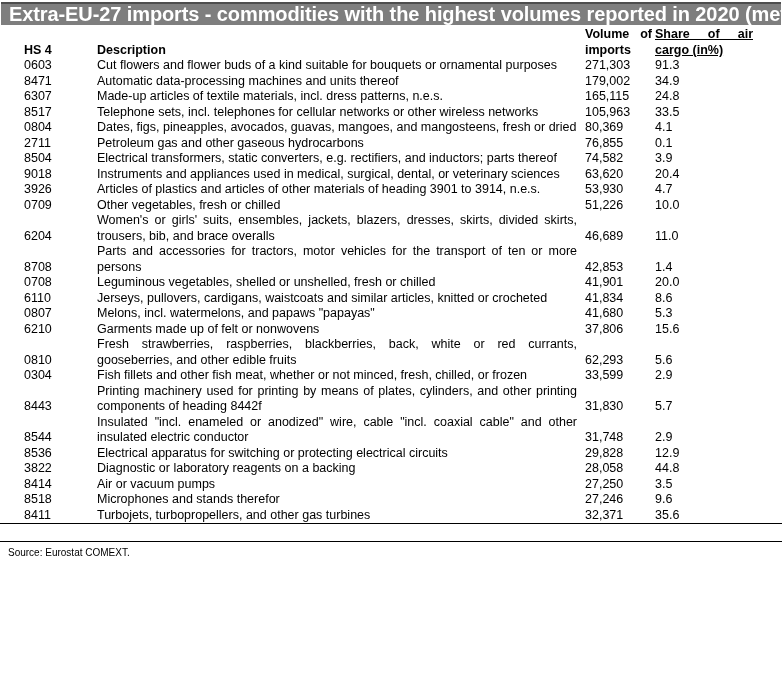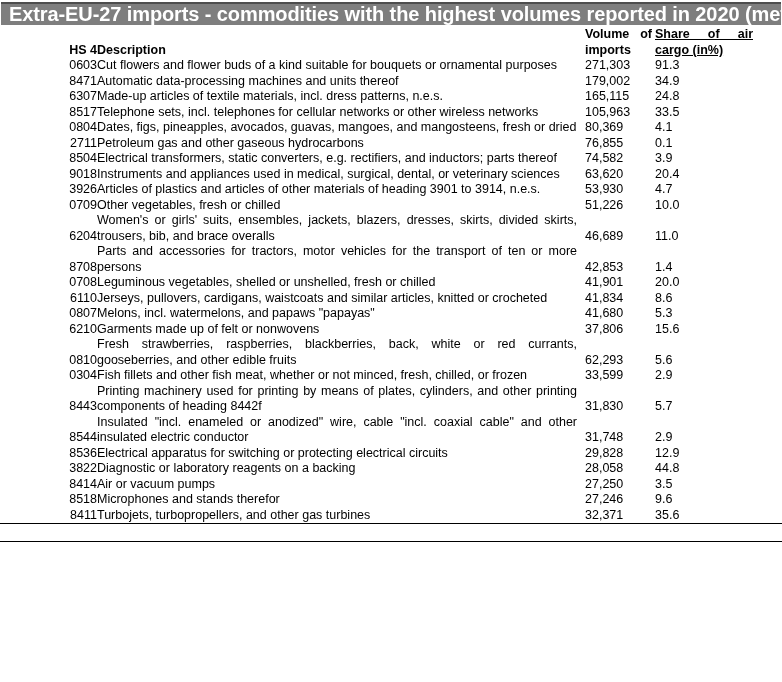--- a/index.html
+++ b/index.html
@@ -43,21 +43,21 @@
     padding: 0;
     vertical-align: bottom;
     font-size: 12.5px;
     line-height: 15.5px;
     text-align: left;
     font-weight: normal;
     overflow: hidden;
   }
   thead th { font-weight: bold; }
 
-  .cell-hs4  { padding-left: 0; text-align: right; }
+  .cell-hs4  { padding-left: 24px; }
   .cell-desc { padding-right: 8px; text-align: justify; }
   td.cell-vol, td.cell-share { white-space: nowrap; }
   .cell-share { padding-right: 4px; }
 
   .hdr-justify { text-align: justify; }
   .hdr-vol   { width: 67px; }
   .hdr-share { width: 98px; text-decoration: underline; }
 
   .bottom-rule {
     margin-top: 17px;
@@ -276,14 +276,15 @@
     <td class="cell-hs4">8411</td>
     <td class="cell-desc">Turbojets, turbopropellers, and other gas turbines</td>
     <td class="cell-vol">32,371</td>
     <td class="cell-share">35.6</td>
   </tr>
 </tbody>
   </table>
 
   <div class="bottom-rule"></div>
 
+  <div class="source">Source: Eurostat COMEXT.</div>
 
 </div>
 
 </body></html>

